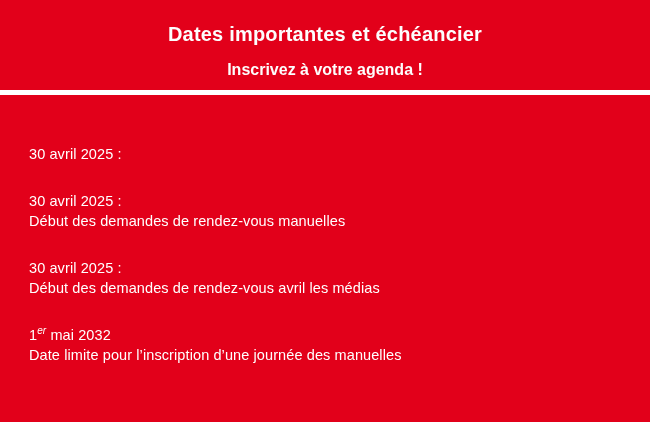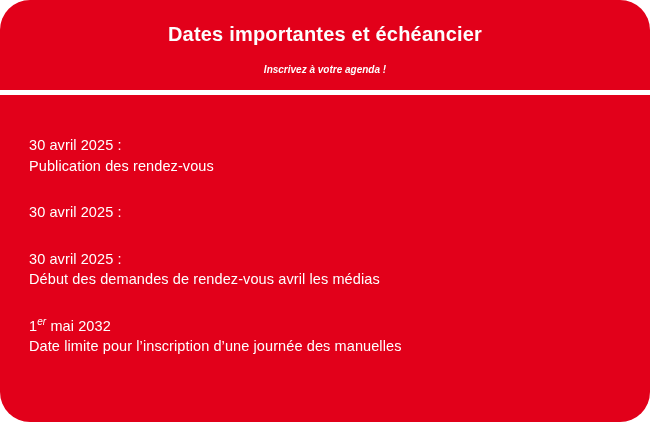--- a/index.html
+++ b/index.html
@@ -7,52 +7,50 @@
     padding: 0;
   }
   .slide {
     position: relative;
     width: 650px;
     height: 422px;
     background: #E2001A;
     overflow: hidden;
     font-family: "Liberation Sans", sans-serif;
     color: #FFFFFF;
-    border-radius: 30px;
   }
   .slide-header {
     text-align: center;
     padding-top: 21px;
   }
   .slide-title {
     font-size: 20px;
     line-height: 26px;
     font-weight: 600;
     letter-spacing: 0.2px;
     color: #FDFDFD;
   }
   .slide-subtitle {
     margin-top: 14px;
-    font-size: 10px;
+    font-size: 16px;
     line-height: 18px;
     font-weight: 600;
     color: #FDFDFD;
-    font-style: italic;
   }
   .header-divider {
     position: absolute;
     top: 90px;
     left: 0;
     width: 650px;
     height: 5px;
     background: #FFFFFF;
   }
   .schedule-list {
     position: absolute;
-    top: 135px;
+    top: 144px;
     left: 29px;
     right: 16px;
   }
   .schedule-item {
     margin-bottom: 26px;
     font-size: 14.5px;
     line-height: 20.5px;
     font-weight: 500;
     letter-spacing: 0.1px;
   }
@@ -71,25 +69,25 @@
     <div class="slide-title">Dates importantes et échéancier</div>
     <div class="slide-subtitle">Inscrivez à votre agenda !</div>
   </div>
 
   <div class="header-divider"></div>
 
   <div class="schedule-list">
 
     <div class="schedule-item">
       <div class="schedule-item-date"><span>30 avril 2025 :</span><sup></sup><span></span></div>
-      <div class="schedule-item-description">Publication des rendez-vous</div>
     </div>
 
     <div class="schedule-item">
       <div class="schedule-item-date"><span>30 avril 2025 :</span><sup></sup><span></span></div>
+      <div class="schedule-item-description">Début des demandes de rendez-vous manuelles</div>
     </div>
 
     <div class="schedule-item">
       <div class="schedule-item-date"><span>30 avril 2025 :</span><sup></sup><span></span></div>
       <div class="schedule-item-description">Début des demandes de rendez-vous avril les médias</div>
     </div>
 
     <div class="schedule-item">
       <div class="schedule-item-date"><span>1</span><sup>er</sup><span> mai 2032</span></div>
       <div class="schedule-item-description">Date limite pour l’inscription d’une journée des manuelles</div>

